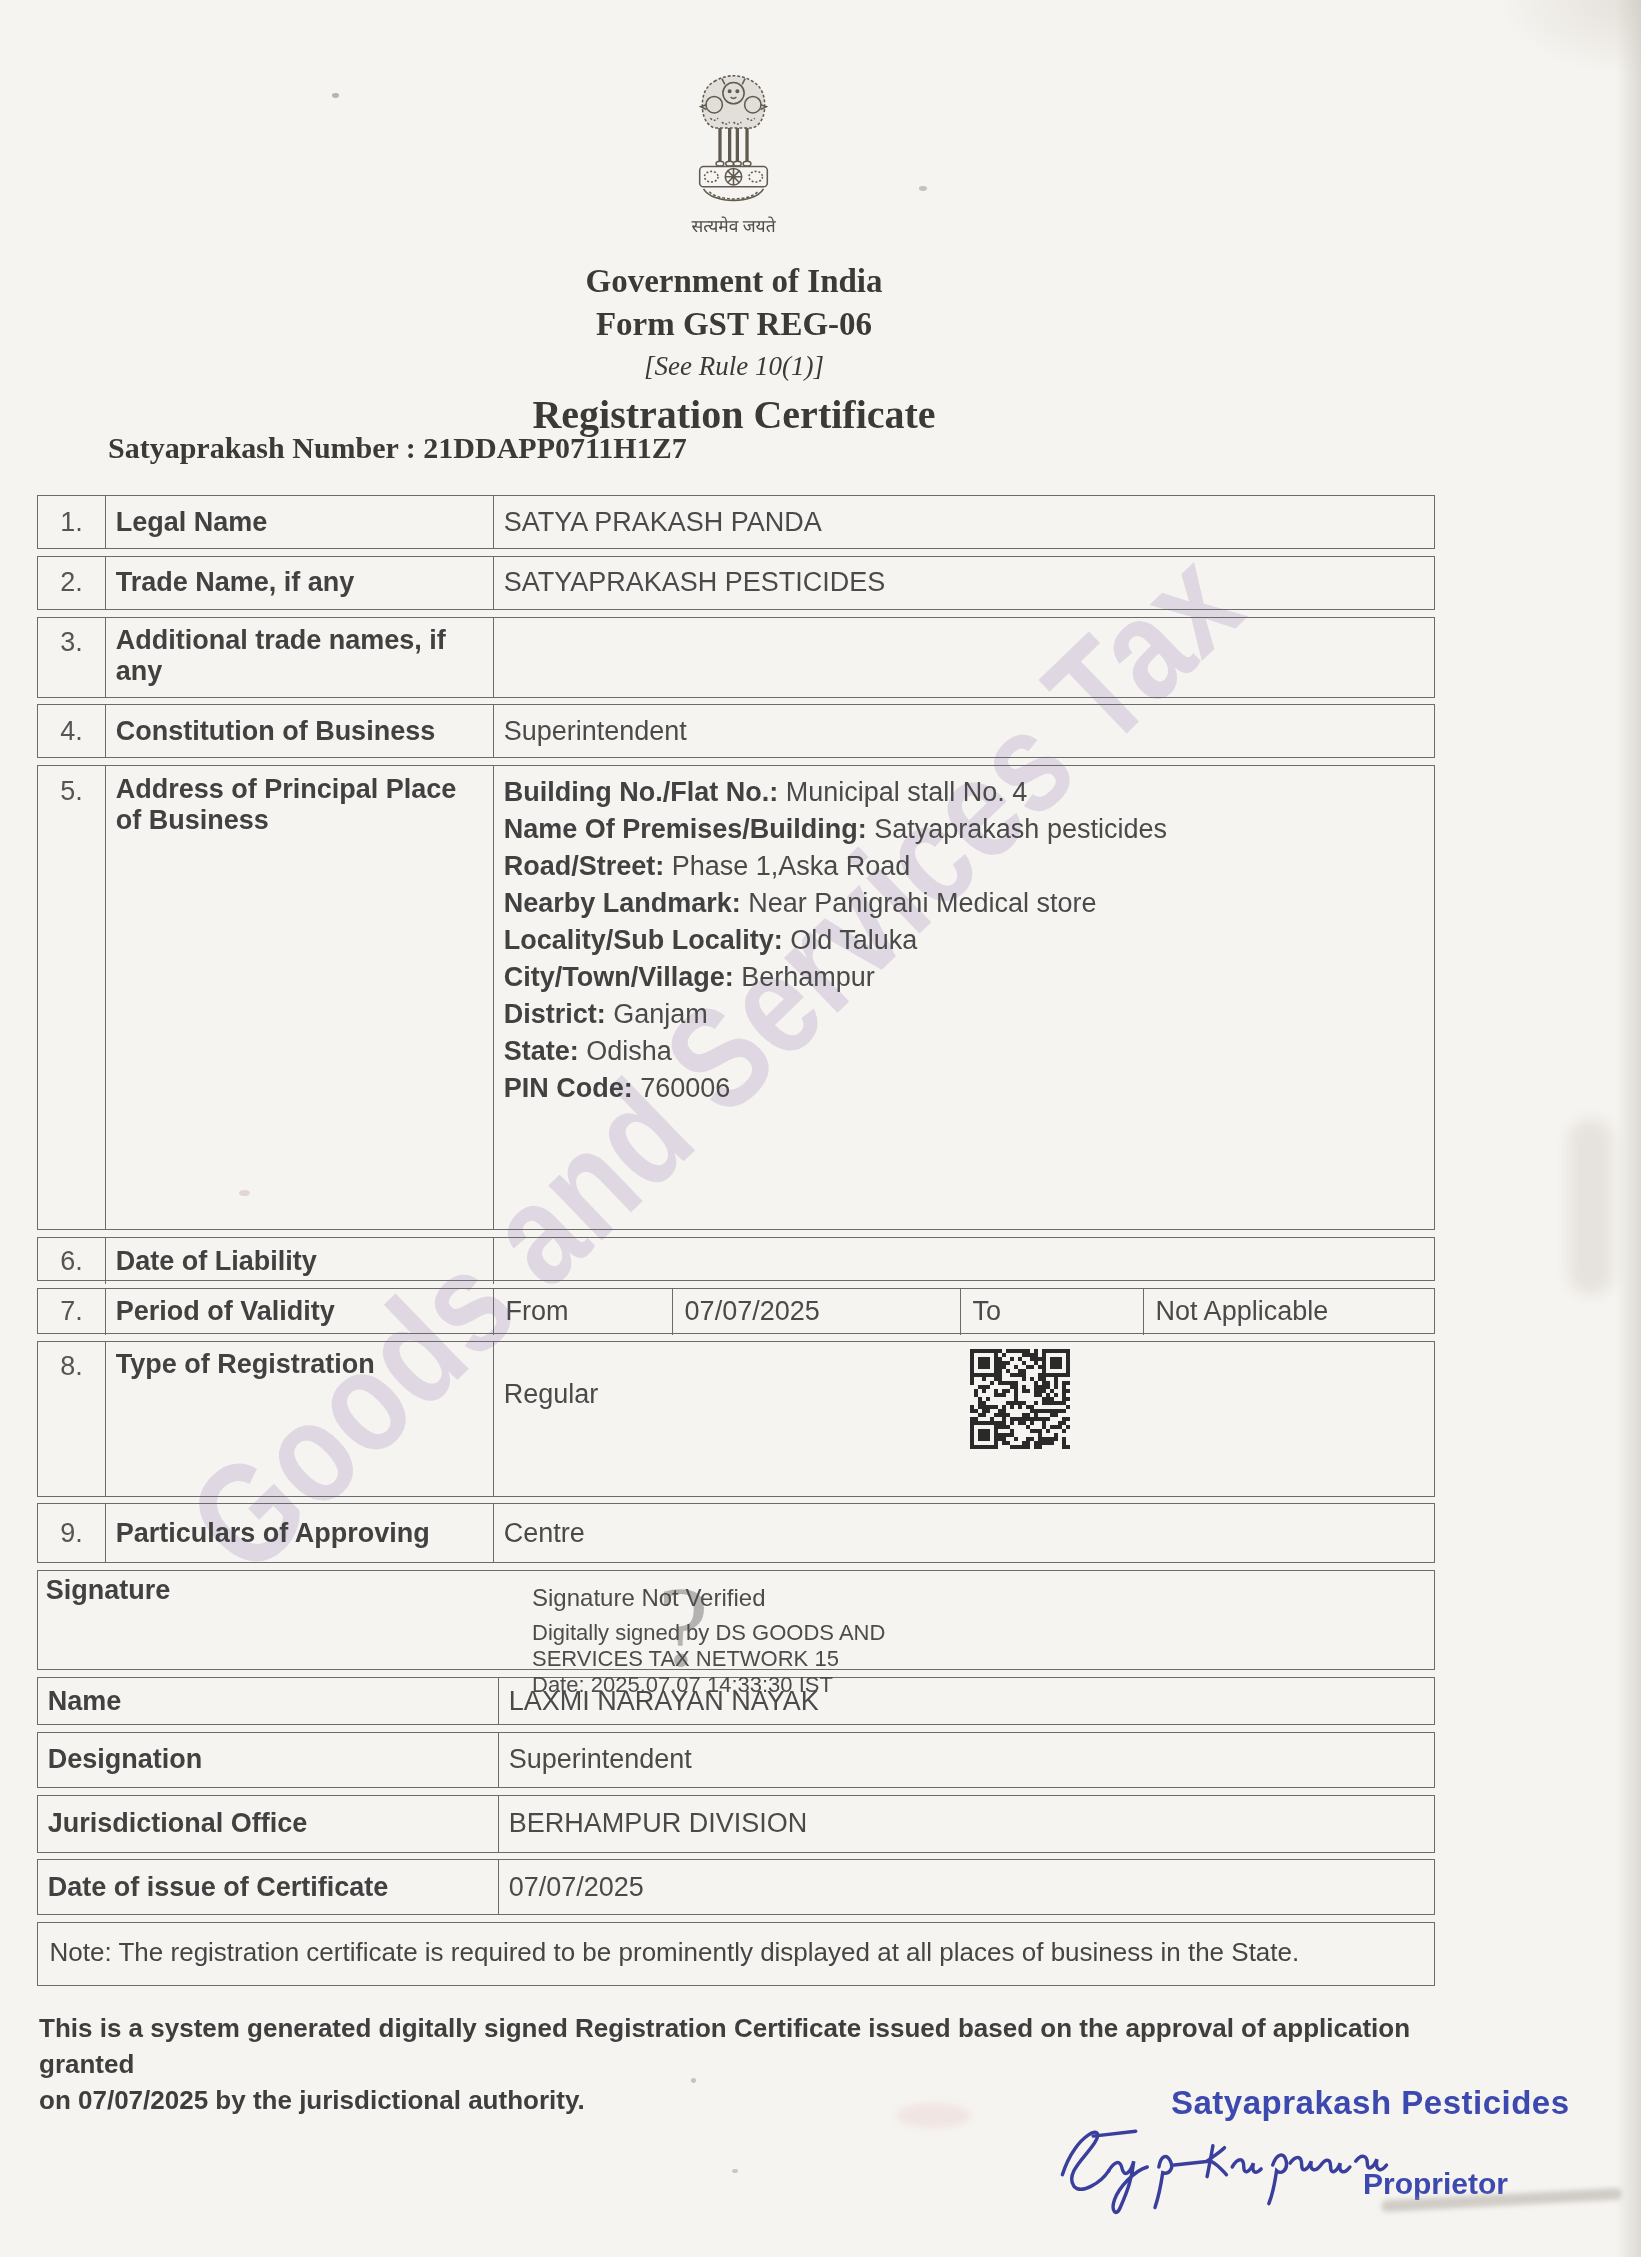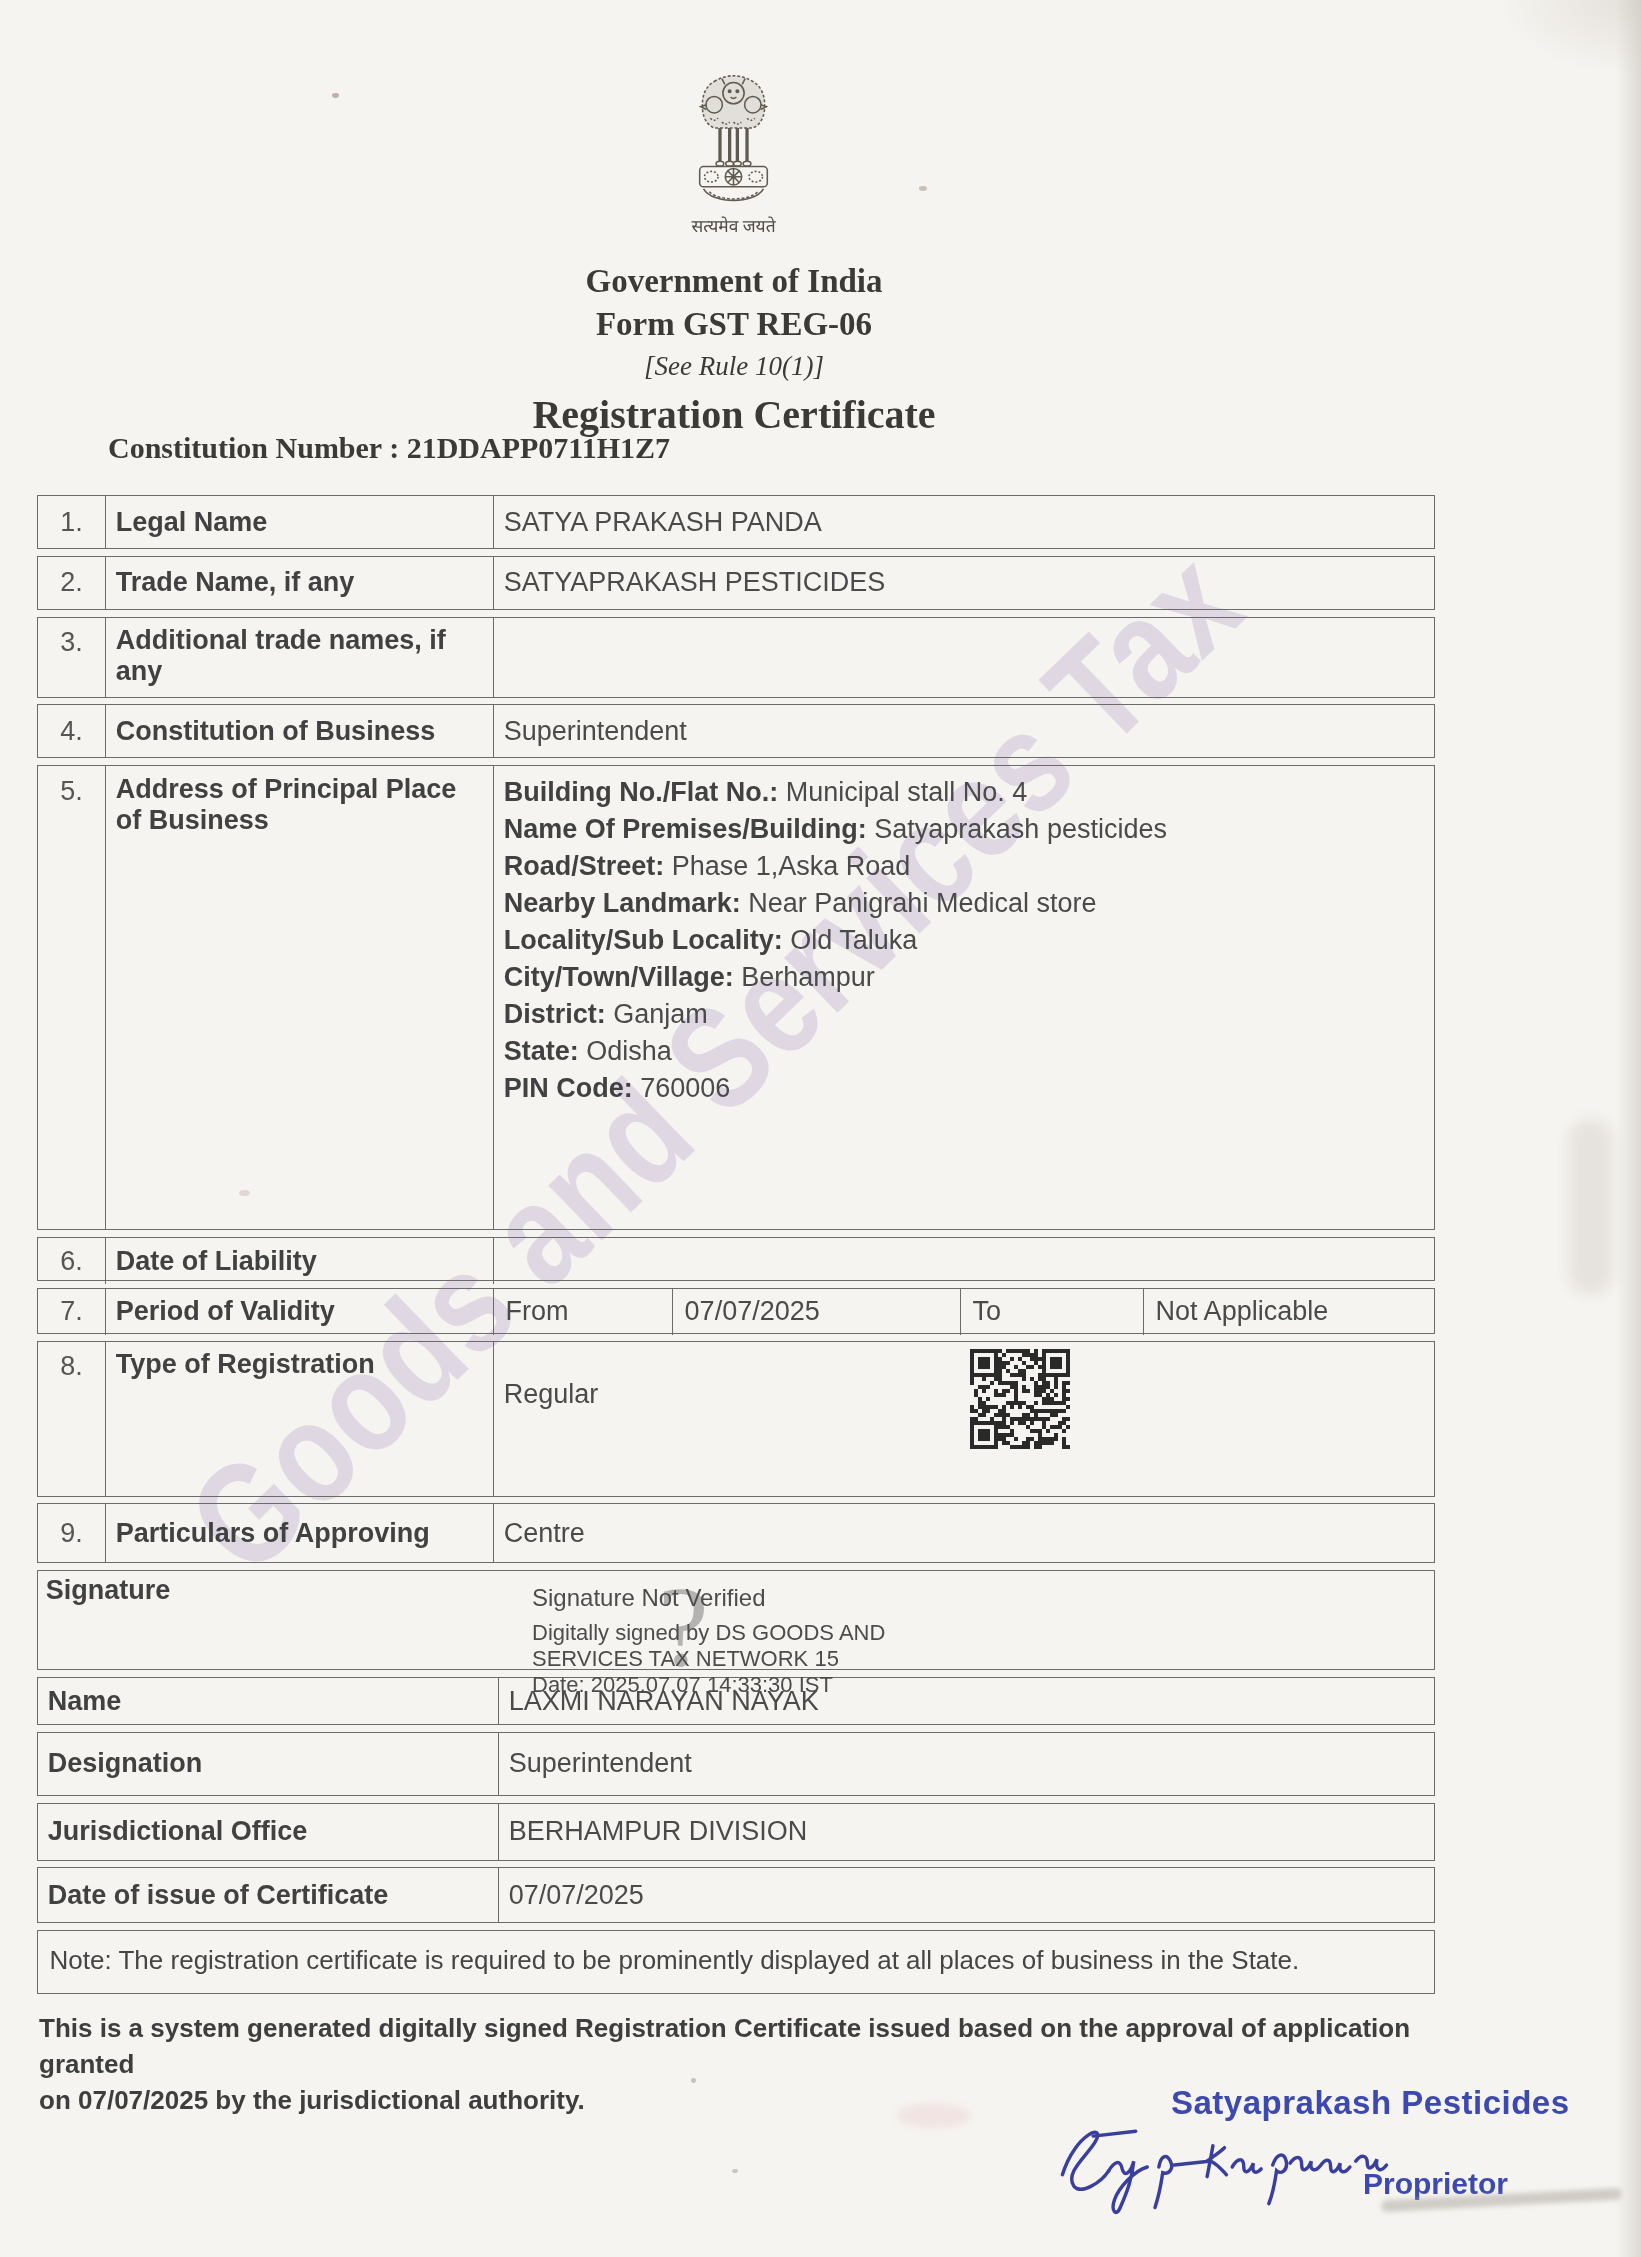--- a/index.html
+++ b/index.html
@@ -138,21 +138,21 @@
       <path d="M23,128 C32,138 64,138 73,128" stroke-dasharray="3 2"></path>
     </g>
   </svg>
   <div class="emblem-caption">सत्यमेव जयते</div>
 
   <div class="hdr h-govt">Government of India</div>
   <div class="hdr h-form">Form GST REG-06</div>
   <div class="hdr h-rule">[See Rule 10(1)]</div>
   <div class="hdr h-title">Registration Certificate</div>
   <div class="regline">
-    <span>Constitution Number :</span>
+    <span>Satyaprakash Number :</span>
     <span>21DDAPP0711H1Z7</span>
   </div>
 
   <div class="tbl">
 
     <div class="row v-center" style="height:54px">
       <div class="c c-num">1.</div>
       <div class="c c-lbl">Legal Name</div>
       <div class="c c-val">SATYA PRAKASH PANDA</div>
     </div>
@@ -568,21 +568,21 @@
           <div>Date: 2025.07.07 14:33:30 IST</div>
         </div>
       </div>
     </div>
 
     <div class="row row-2col v-center" style="height:48px">
       <div class="c c-lbl">Name</div>
       <div class="c c-val">LAXMI NARAYAN NAYAK</div>
     </div>
 
-    <div class="row row-2col v-center" style="height:64px">
+    <div class="row row-2col v-center" style="height:56px">
       <div class="c c-lbl">Designation</div>
       <div class="c c-val">Superintendent</div>
     </div>
 
     <div class="row row-2col v-center" style="height:58px">
       <div class="c c-lbl">Jurisdictional Office</div>
       <div class="c c-val">BERHAMPUR DIVISION</div>
     </div>
 
     <div class="row row-2col v-center" style="height:56px">

